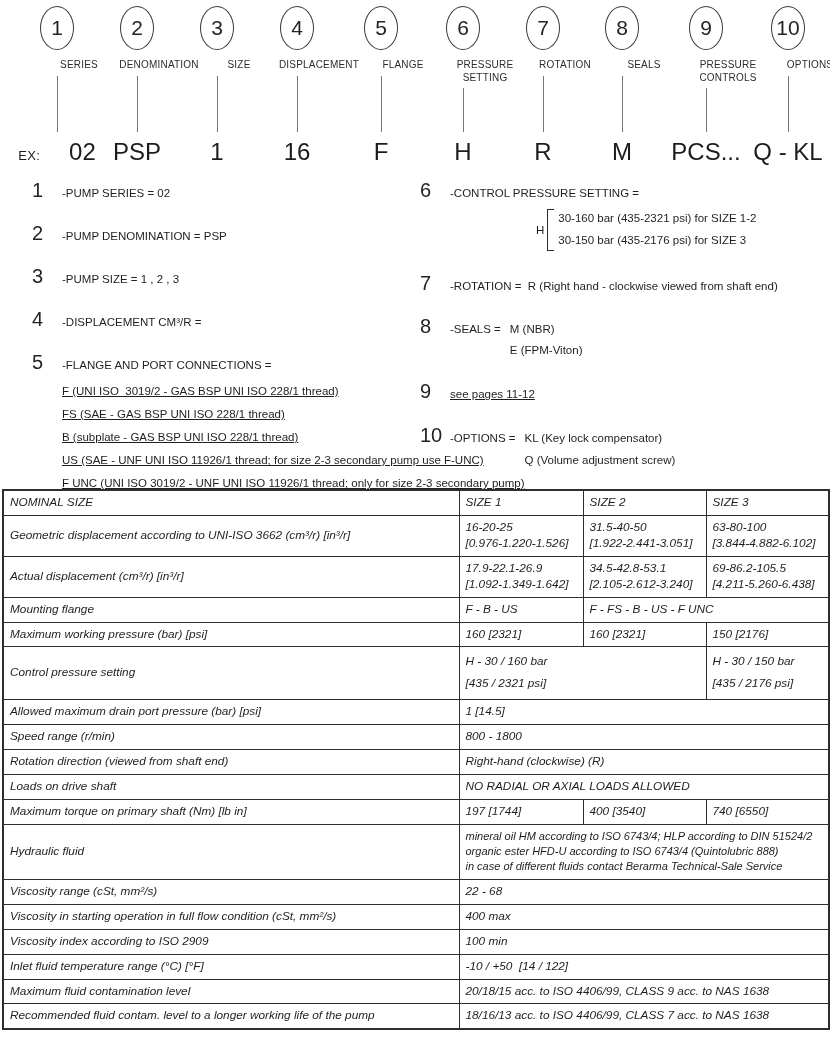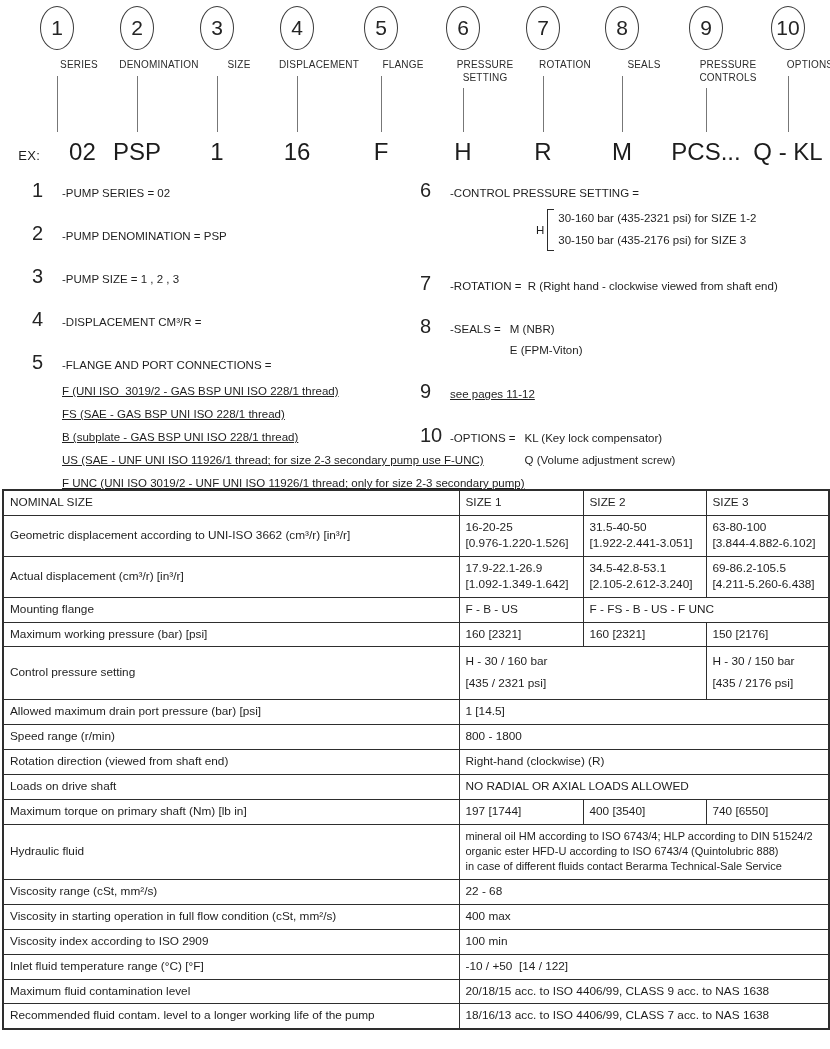--- a/index.html
+++ b/index.html
@@ -32,21 +32,21 @@
   .legend-sublines{white-space:pre;margin-top:7px;line-height:2.0;text-decoration:underline;}
   .bracket-wrap{display:flex;align-items:center;margin:7px 0 2px 86px;}
   .bracket-h{font-size:11.5px;margin-right:3px;}
   .bracket-bar{align-self:stretch;width:6px;border-left:1.3px solid #2c2c2c;
     border-top:1.3px solid #2c2c2c;border-bottom:1.3px solid #2c2c2c;margin:1px 4px 1px 0;}
   .bracket-lines{white-space:pre;line-height:1.9;}
   
   .spec-table{position:absolute;top:489px;left:2px;width:826px;
     border-collapse:collapse;font-size:11.8px;table-layout:fixed;color:#1e1e1e;
     border:2px solid #2e2e2e;}
-  .spec-table td{border:1px solid #2e2e2e;padding:4px 6px;vertical-align:middle;line-height:1.35;}
+  .spec-table td{border:1px solid #2e2e2e;padding:4px 6px;vertical-align:middle;line-height:1.35;font-style:italic;}
   .spec-table td.lbl{text-align:left;}
   .spec-table td.val{white-space:pre-wrap;}
   .spec-table td.tall{line-height:1.85;}
   .spec-table td.fs11{font-size:11px;line-height:1.4;margin-left:32px;}
 </style>
 </head>
 <body>
 
 <div class="code-diagram" id="code-diagram">
     <div class="code-col" style="left: 2px;">

